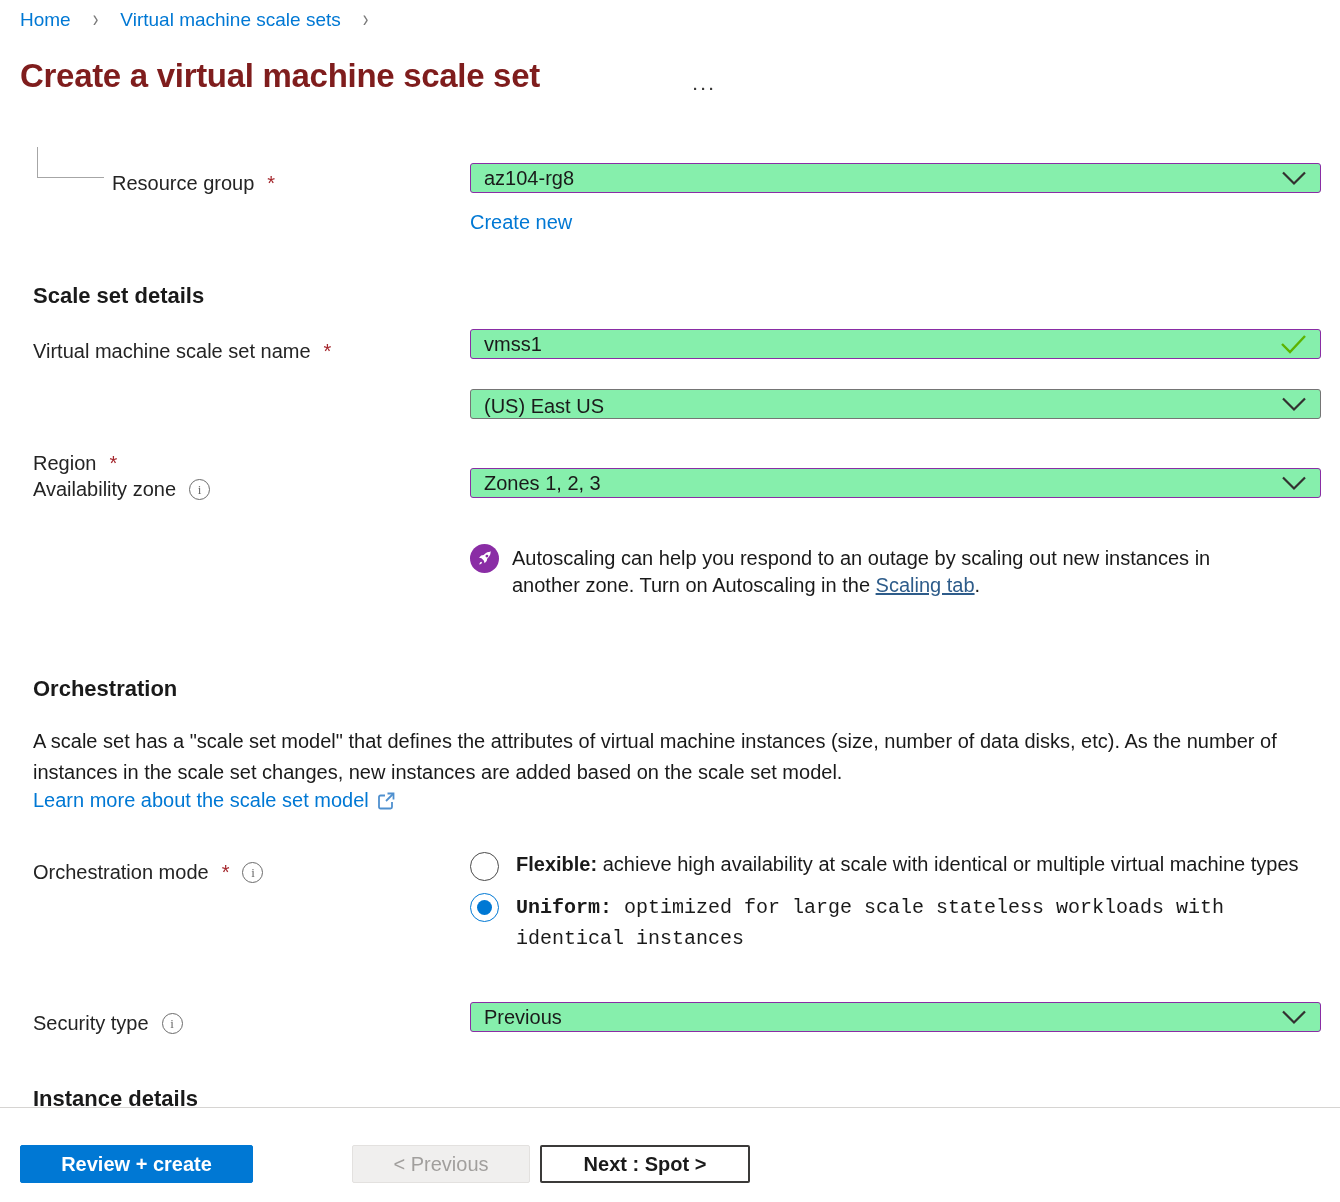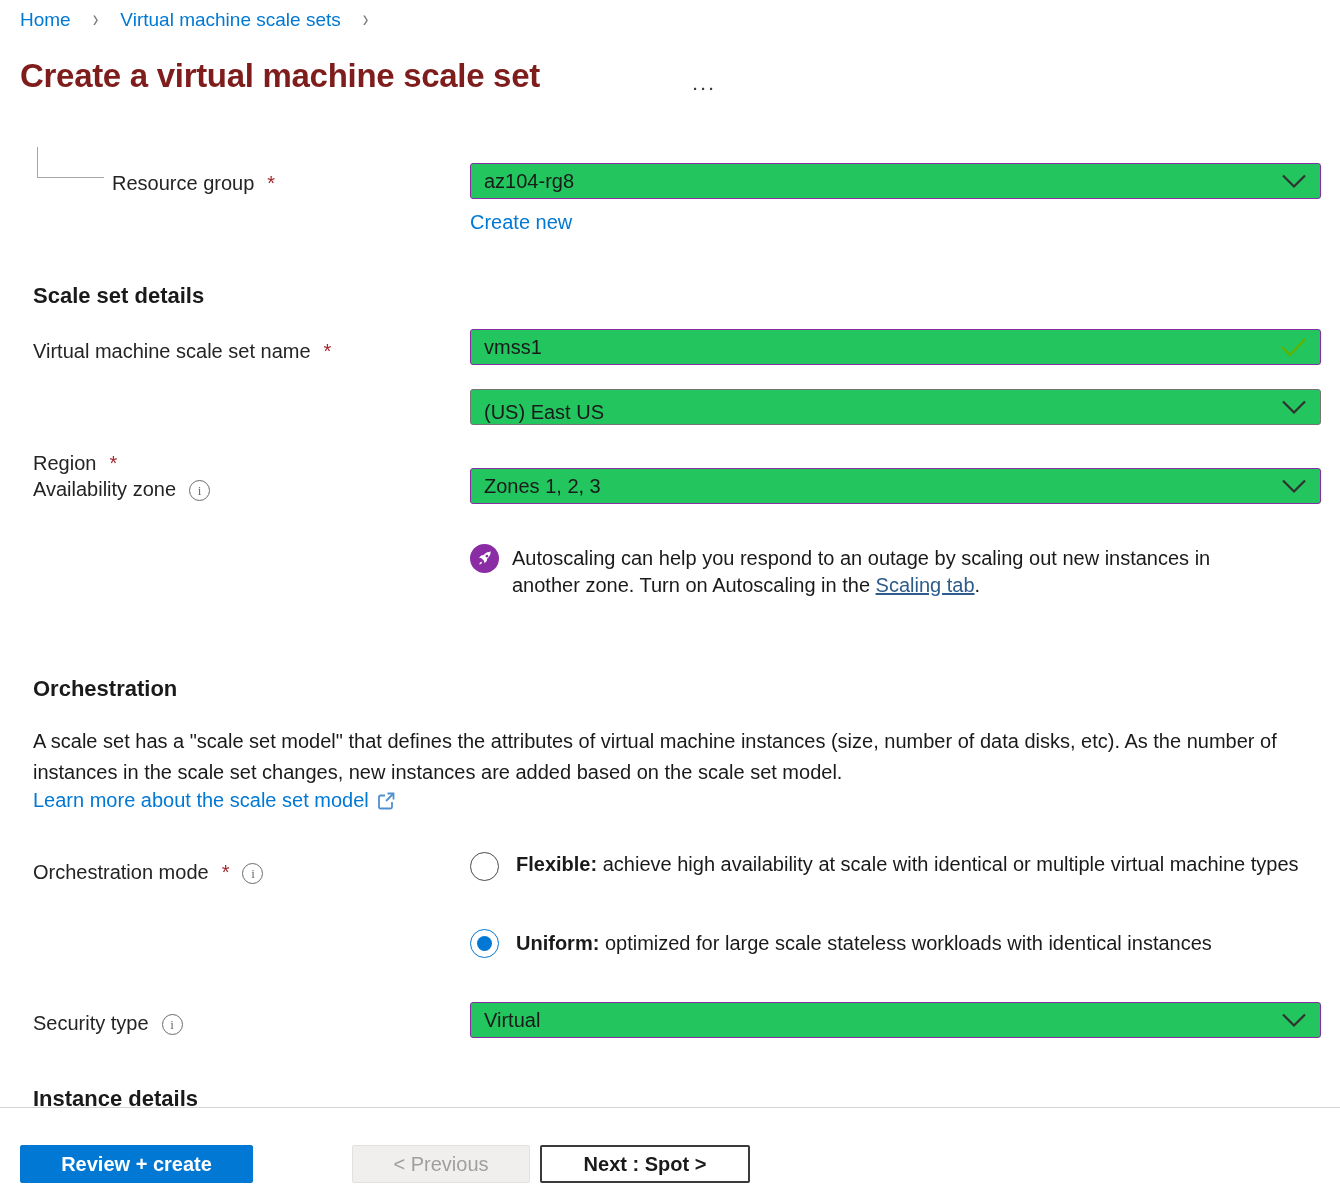--- a/index.html
+++ b/index.html
@@ -18,32 +18,32 @@
   .crumb-sep { color:#7a7a7a; font-size:17px; transform:scaleY(1.4); display:inline-block; }
 
   
   .page-title { top:57px; left:20px; font-size:33px; font-weight:700; color:#7f1d1d; letter-spacing:-0.3px; }
   .more-menu { top:80px; left:693px; font-size:15px; font-weight:700; color:#3b3a39; letter-spacing:3px; cursor:pointer; }
 
   
   .section-heading { left:33px; font-size:22px; font-weight:700; color:#1a1a1a; }
 
   
-  .field-label { left:33px; font-size:20px; color:#242424; display:flex; align-items:flex-end; gap:9px; }
+  .field-label { left:33px; font-size:20px; color:#242424; display:flex; align-items:center; gap:9px; }
   .req { color:#a4262c; margin-left:4px; }
 
   .info-icon {
     width:21px; height:21px; border:1px solid #6b6b6b; border-radius:50%;
     display:inline-flex; align-items:center; justify-content:center;
     font-size:13px; color:#6b6b6b; font-family:"Liberation Serif",serif;
     margin-left:4px; cursor:pointer; flex:0 0 auto;
   }
 
   
-  .control { left:470px; width:851px; height:36px; background:#22c55e;
+  .control { left:470px; width:851px; height:30px; background:#86efac;
     border-radius:3px; display:flex; align-items:center; padding:0 46px 0 13px;
     font-size:20px; color:#1a1a1a; cursor:pointer; }
   .border-gray { border:1px solid #757575; }
   .border-purple { border:1px solid #8a2da5; }
   .chevron-icon, .check-icon { position:absolute; right:13px; top:50%; transform:translateY(-50%); display:flex; }
 
   .indent-line { left:37px; top:147px; width:67px; height:31px;
     border-left:1px solid #a6a6a6; border-bottom:1px solid #a6a6a6; }
 
   .link { color:#0078d4; text-decoration:none; font-size:19px; cursor:pointer; }
@@ -175,33 +175,33 @@
   <span>Orchestration mode</span>
     <span class="req">*</span>
   <span class="info-icon">i</span>
 </div>
 
 <div class="abs radio-row" style="top:852px;">
   <span class="radio-outer"></span>
   <span class="radio-text" style="width:790px; margin-top:-3px;"><b>Flexible:</b><span> achieve high availability at scale with identical or multiple virtual machine types</span></span>
 </div>
 
-<div class="abs radio-row" style="top:929px;">
+<div class="abs radio-row" style="top:893px;font-family:Liberation Mono, monospace;">
   <span class="radio-outer selected">
       <span class="radio-dot"></span>
     </span>
   <span class="radio-text" style="width:810px; margin-top:-1px;"><b>Uniform:</b><span> optimized for large scale stateless workloads with identical instances</span></span>
 </div>
 
 <div class="abs field-label" style="top:1012px;">
   <span>Security type</span>
   <span class="info-icon">i</span>
 </div>
 <div class="abs control border-purple" style="top:1002px;">
-  <span>Virtual</span>
+  <span>Previous</span>
   <span class="chevron-icon">
     <svg width="26" height="15" viewBox="0 0 26 15">
         <polyline points="2,2 13,13 24,2" fill="none" stroke="#323130" stroke-width="2.2"></polyline>
       </svg>
   </span>
 </div>
 
 <h2 class="abs section-heading clipped-heading">Instance details</h2>
 
 <div class="abs footer-bar">

